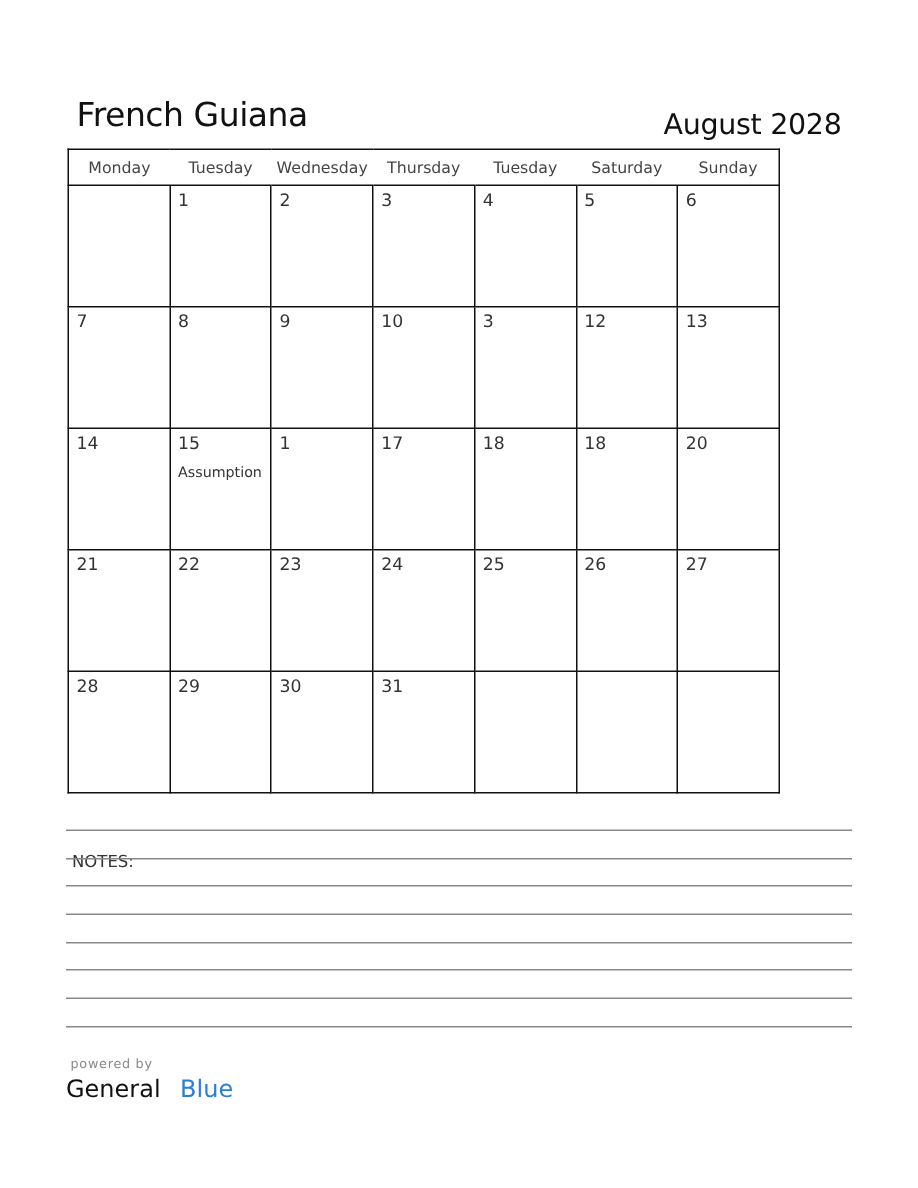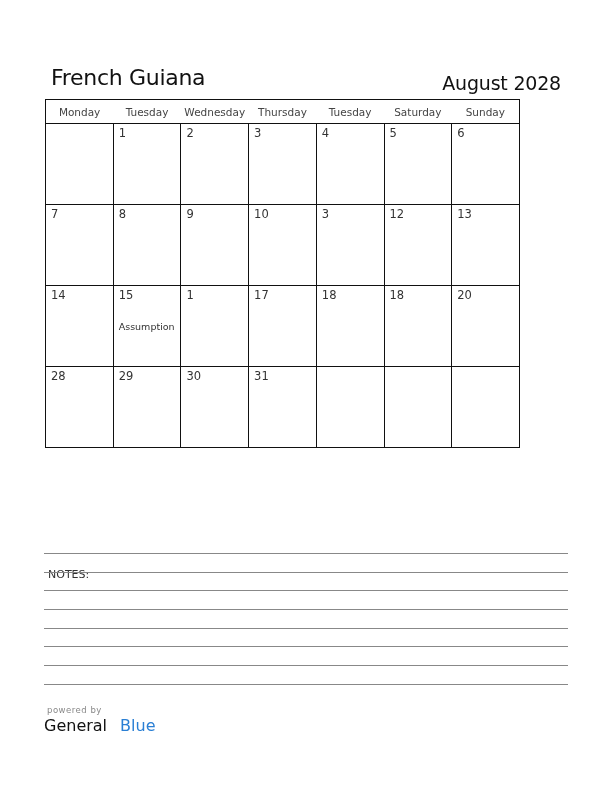--- a/index.html
+++ b/index.html
@@ -6,21 +6,21 @@
   body { width: 612px; height: 792px; position: relative; overflow: hidden;
          font-family: "DejaVu Sans", "Liberation Sans", sans-serif; color: #222; }
   .title { position: absolute; left: 51px; top: 65px; font-size: 22px; color: #111; letter-spacing: -0.3px; }
   .month { position: absolute; right: 51px; top: 72px; font-size: 19px; color: #111; letter-spacing: -0.2px; text-align: center; }
   table.cal { position: absolute; left: 45px; top: 99px; width: 475px; border-collapse: collapse; table-layout: fixed; }
   table.cal th { height: 23px; font-weight: normal; font-size: 10.5px; color: #444;
                  border-top: 1px solid #111; border-bottom: 1px solid #111; padding: 0; text-align: center; }
   table.cal th:first-child { border-left: 1px solid #111; }
   table.cal th:last-child { border-right: 1px solid #111; }
   table.cal td { height: 76px; border: 1px solid #111; vertical-align: top; padding: 2px 5px; font-size: 11.5px; color: #333; }
-  .hol { display: block; font-size: 9.5px; color: #333; margin-top: 19px; }
+  .hol { display: block; font-size: 9.5px; color: #333; margin-top: 8px; }
   .notes-label { position: absolute; left: 48px; top: 568px; font-size: 11px; color: #333; }
   .note-line { position: absolute; left: 44px; width: 524px; height: 0; border-top: 1px solid #888; }
   .powered { position: absolute; left: 47px; top: 705px; font-size: 8.5px; color: #888; letter-spacing: 0.5px; }
   .brand { position: absolute; left: 44px; top: 716px; font-size: 16px; color: #111; }
   .brand .blue { color: #2a7fd4; margin-left: 13px; }
 </style>
 </head>
 <body>
 
 <div class="title">French Guiana</div>
@@ -60,20 +60,29 @@
       <tr>
         <td><span>14</span></td>
         <td><span>15</span><span class="hol">Assumption</span></td>
         <td><span>1</span></td>
         <td><span>17</span></td>
         <td><span>18</span></td>
         <td><span>18</span></td>
         <td><span>20</span></td>
       </tr>
       <tr>
+        <td><span>21</span></td>
+        <td><span>22</span></td>
+        <td><span>23</span></td>
+        <td><span>24</span></td>
+        <td><span>25</span></td>
+        <td><span>26</span></td>
+        <td><span>27</span></td>
+      </tr>
+      <tr>
         <td><span>28</span></td>
         <td><span>29</span></td>
         <td><span>30</span></td>
         <td><span>31</span></td>
         <td><span></span></td>
         <td><span></span></td>
         <td><span></span></td>
       </tr>
     </tbody>
 </table>

